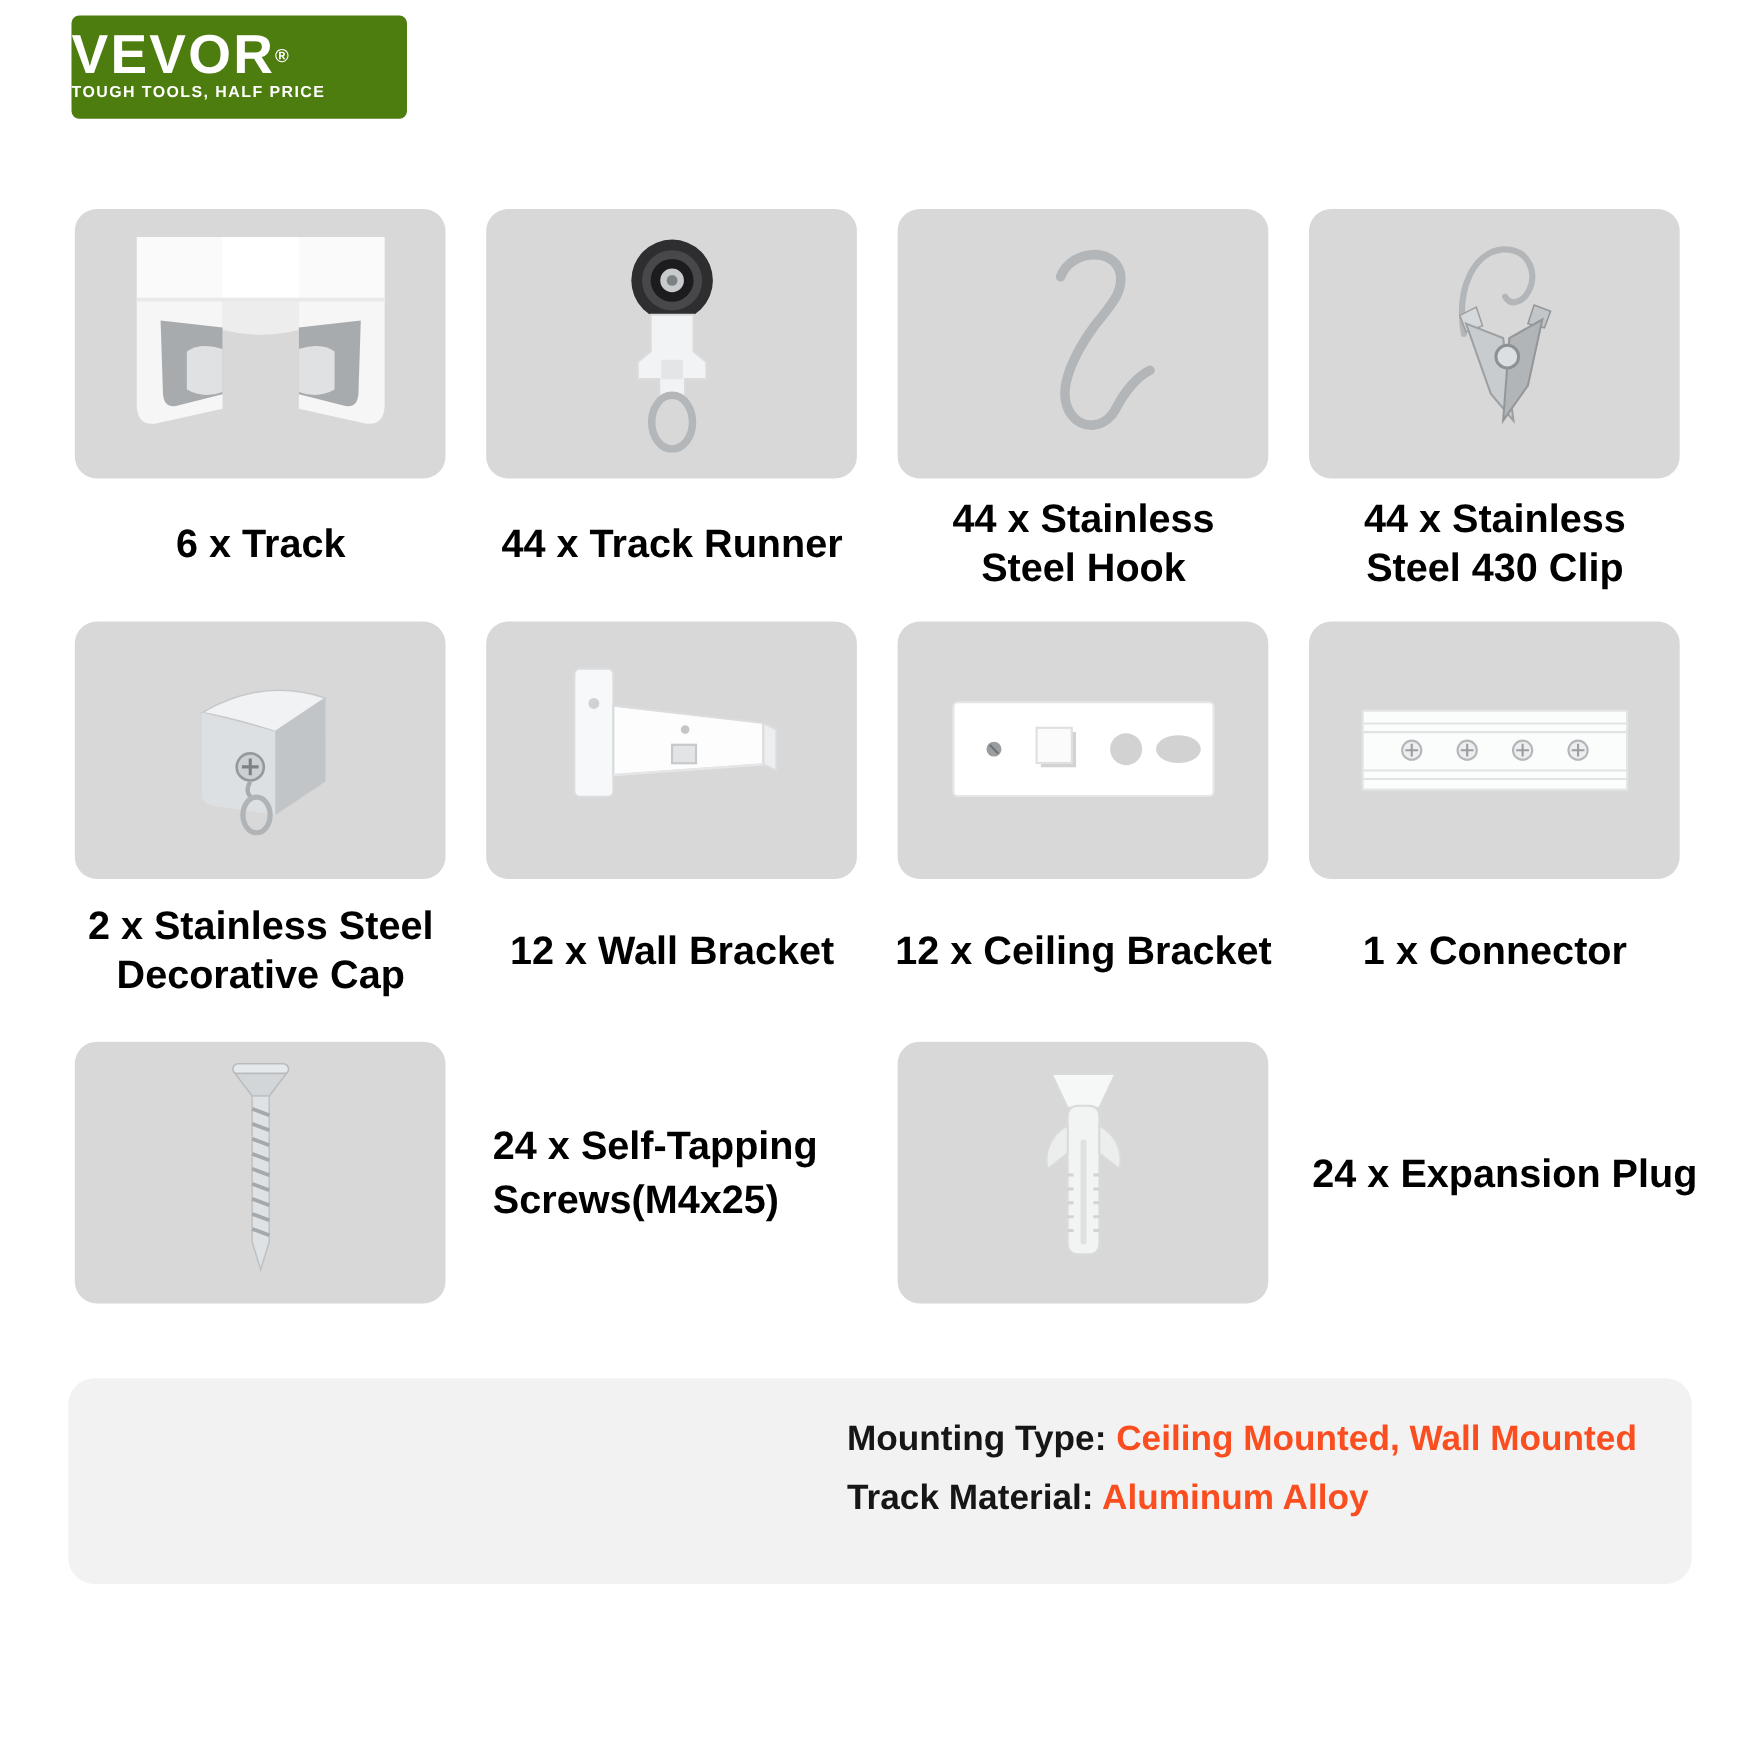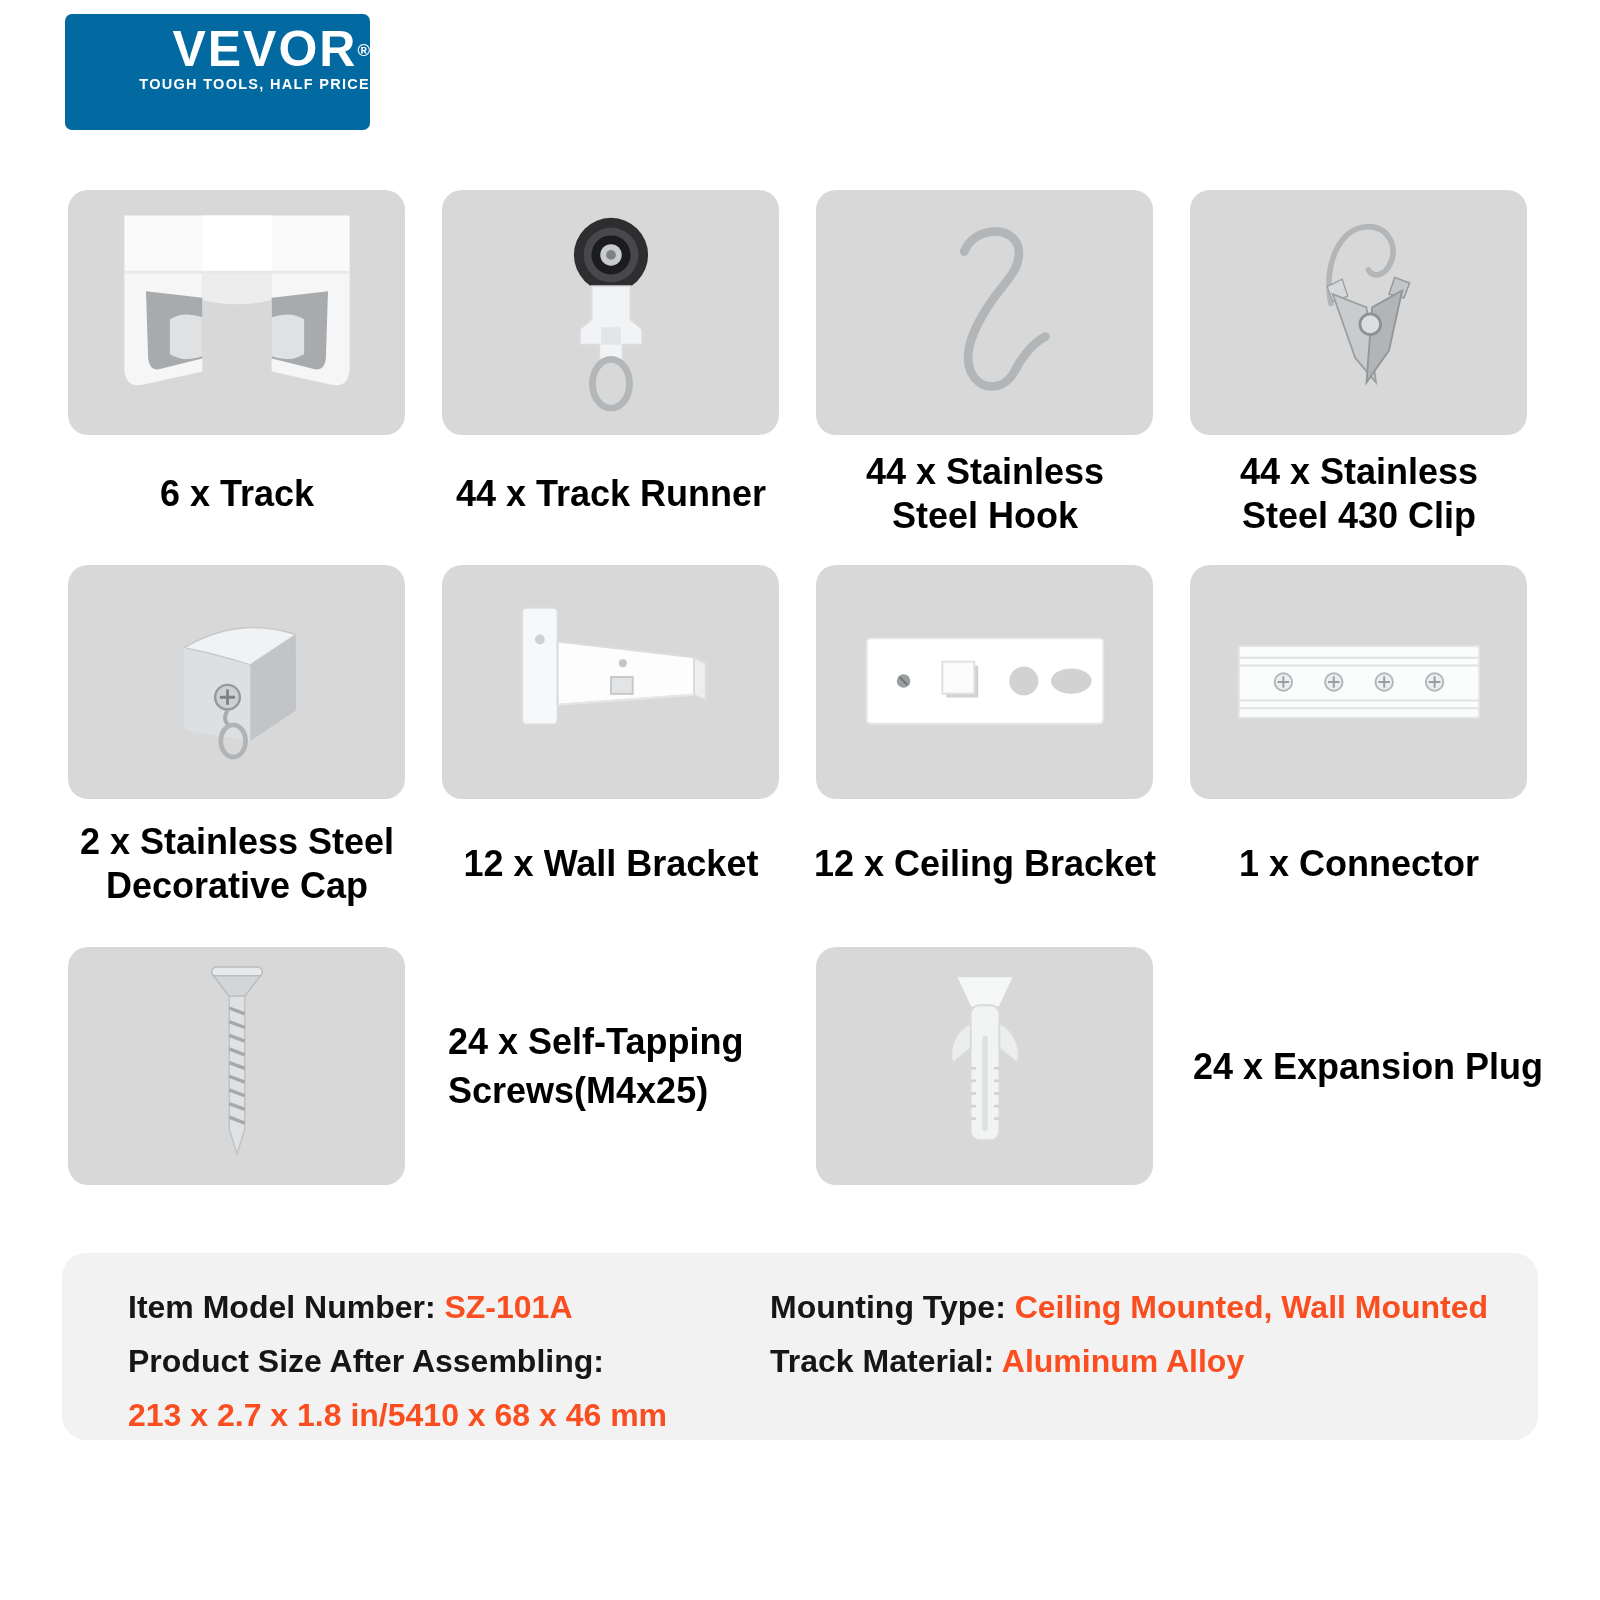--- a/index.html
+++ b/index.html
@@ -1,24 +1,24 @@
 <!DOCTYPE html>
 <html><head>
 <meta charset="utf-8">
 <style>
   html,body{margin:0;padding:0;background:#ffffff;}
   body{font-family:"Liberation Sans", sans-serif;}
   .canvas{position:relative;width:1600px;height:1600px;background:#ffffff;overflow:hidden;}
 
   
-  .logo{position:absolute;left:65px;top:14px;width:305px;height:116px;background:#0369a1;
-        border-radius:7px;color:#ffffff;text-align:right;}
+  .logo{position:absolute;left:65px;top:14px;width:305px;height:94px;background:#4d7c0f;
+        border-radius:7px;color:#ffffff;text-align:left;}
   .brand-row{margin-top:9px;font-weight:bold;font-size:50px;line-height:52px;letter-spacing:2px;white-space:nowrap;}
   .reg{display:inline-block;font-size:17px;vertical-align:top;position:relative;top:2px;letter-spacing:0;}
-  .tagline{margin-top:1px;font-weight:bold;font-size:14.5px;letter-spacing:1.3px;white-space:nowrap;padding-left:20px;}
+  .tagline{margin-top:1px;font-weight:bold;font-size:14.5px;letter-spacing:1.3px;white-space:nowrap;}
 
   
   .tile{position:absolute;width:337px;background:#D8D8D8;border-radius:20px;
         display:flex;align-items:center;justify-content:center;overflow:hidden;}
   .r1{top:190px;height:245px}
   .r2{top:565px;height:234px}
   .r3{top:947px;height:238px}
   .c1{left:68px}.c2{left:442px}.c3{left:816px}.c4{left:1190px}
 
   
@@ -209,24 +209,19 @@
       <rect x="57" y="74" width="6" height="106" rx="3" fill="#dfe1e1"></rect>
       <path d="M44 110 h6 M44 124 h6 M44 138 h6 M44 152 h6 M44 166 h6 M70 110 h6 M70 124 h6 M70 138 h6 M70 152 h6 M70 166 h6" stroke="#d2d4d4" stroke-width="3"></path>
     </svg>
   </div>
 
   <div class="plabel-side side-b">
     <span class="label-line">24 x Expansion Plug</span>
   </div>
 
   <div class="spec">
-    <div class="spec-col spec-left">
-      <span class="spec-line"><span>Item Model Number:</span> <span class="accent">SZ-101A</span></span>
-      <span class="spec-line"><span>Product Size After Assembling:</span></span>
-      <span class="spec-line"><span class="accent">213 x 2.7 x 1.8 in/5410 x 68 x 46 mm</span></span>
-    </div>
     <div class="spec-col spec-right">
       <span class="spec-line"><span>Mounting Type:</span> <span class="accent">Ceiling Mounted, Wall Mounted</span></span>
       <span class="spec-line"><span>Track Material:</span> <span class="accent">Aluminum Alloy</span></span>
     </div>
   </div>
 
 </div>
 
 </body></html>

